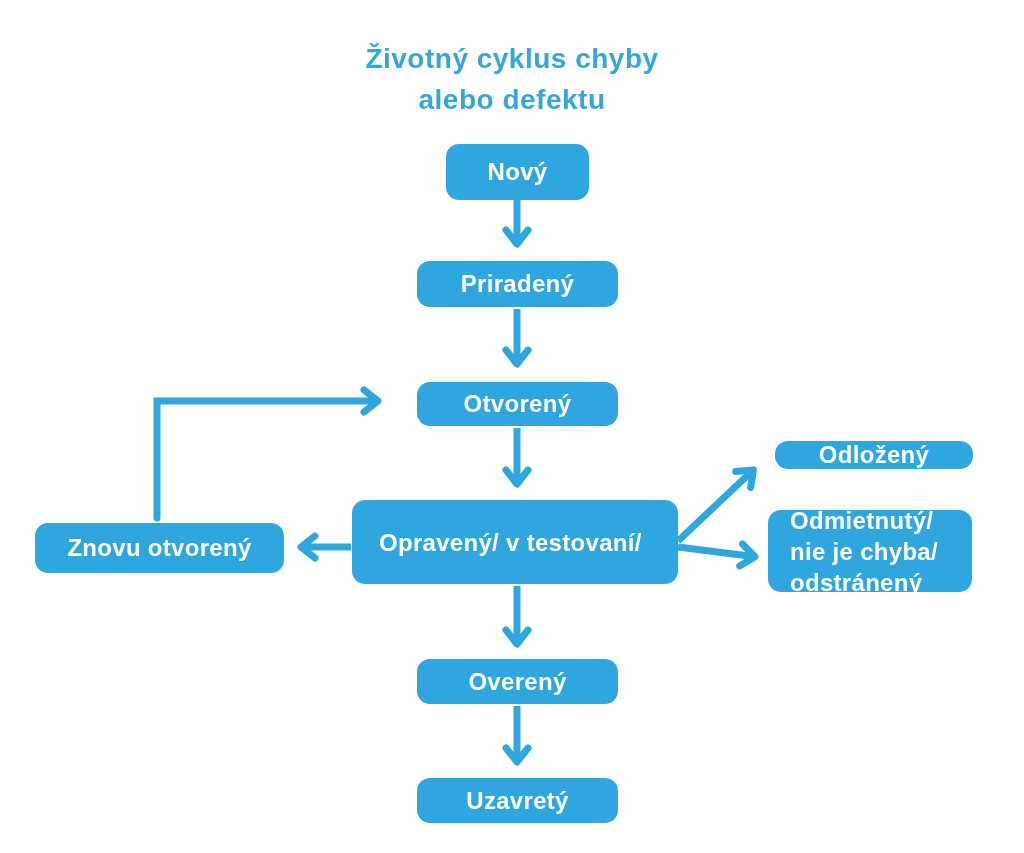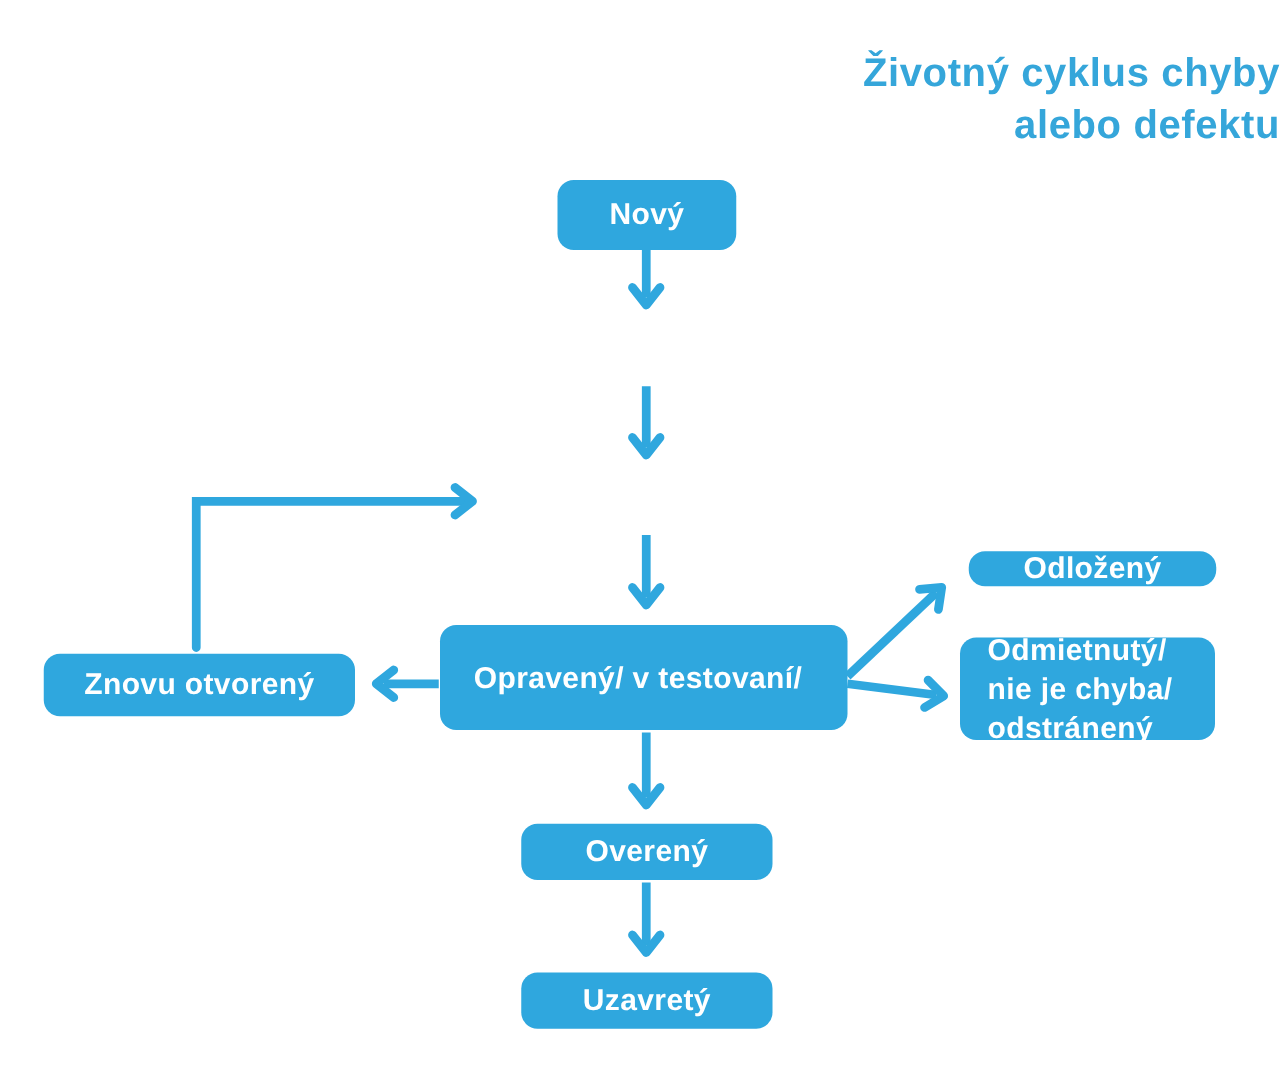--- a/index.html
+++ b/index.html
@@ -13,22 +13,22 @@
     width: 1024px;
     height: 853px;
     background: var(--background, #ffffff);
     overflow: hidden;
   }
   .diagram-title {
     position: absolute;
     top: 38px;
     left: 0;
     width: 1024px;
-    text-align: right;
-    font-size: 32px;
+    text-align: center;
+    font-size: 28px;
     font-weight: 800;
     line-height: 41px;
     color: var(--title_text, #35a6da);
     letter-spacing: 0.5px;
     margin: 0;
   }
   .arrow-layer {
     position: absolute;
     top: 0;
     left: 0;
@@ -91,21 +91,27 @@
       <line x1="678" y1="547" x2="749" y2="556" marker-end="url(#chev)"></line>
       <line x1="351" y1="547" x2="307" y2="547" marker-end="url(#chev)"></line>
       <polyline points="157,518 157,401 372,401" marker-end="url(#chev)" stroke-linecap="round" stroke-linejoin="miter"></polyline>
     </g>
   </svg>
 
   <div class="node" id="node-novy">
     <span>Nový</span>
   </div>
 
+  <div class="node" id="node-priradeny">
+    <span>Priradený</span>
+  </div>
 
+  <div class="node" id="node-otvoreny">
+    <span>Otvorený</span>
+  </div>
 
   <div class="node left-align" id="node-opraveny">
     <div class="line">Opravený/ v testovaní/</div>
   </div>
 
   <div class="node" id="node-odlozeny">
     <span>Odložený</span>
   </div>
 
   <div class="node left-align" id="node-odmietnuty">

